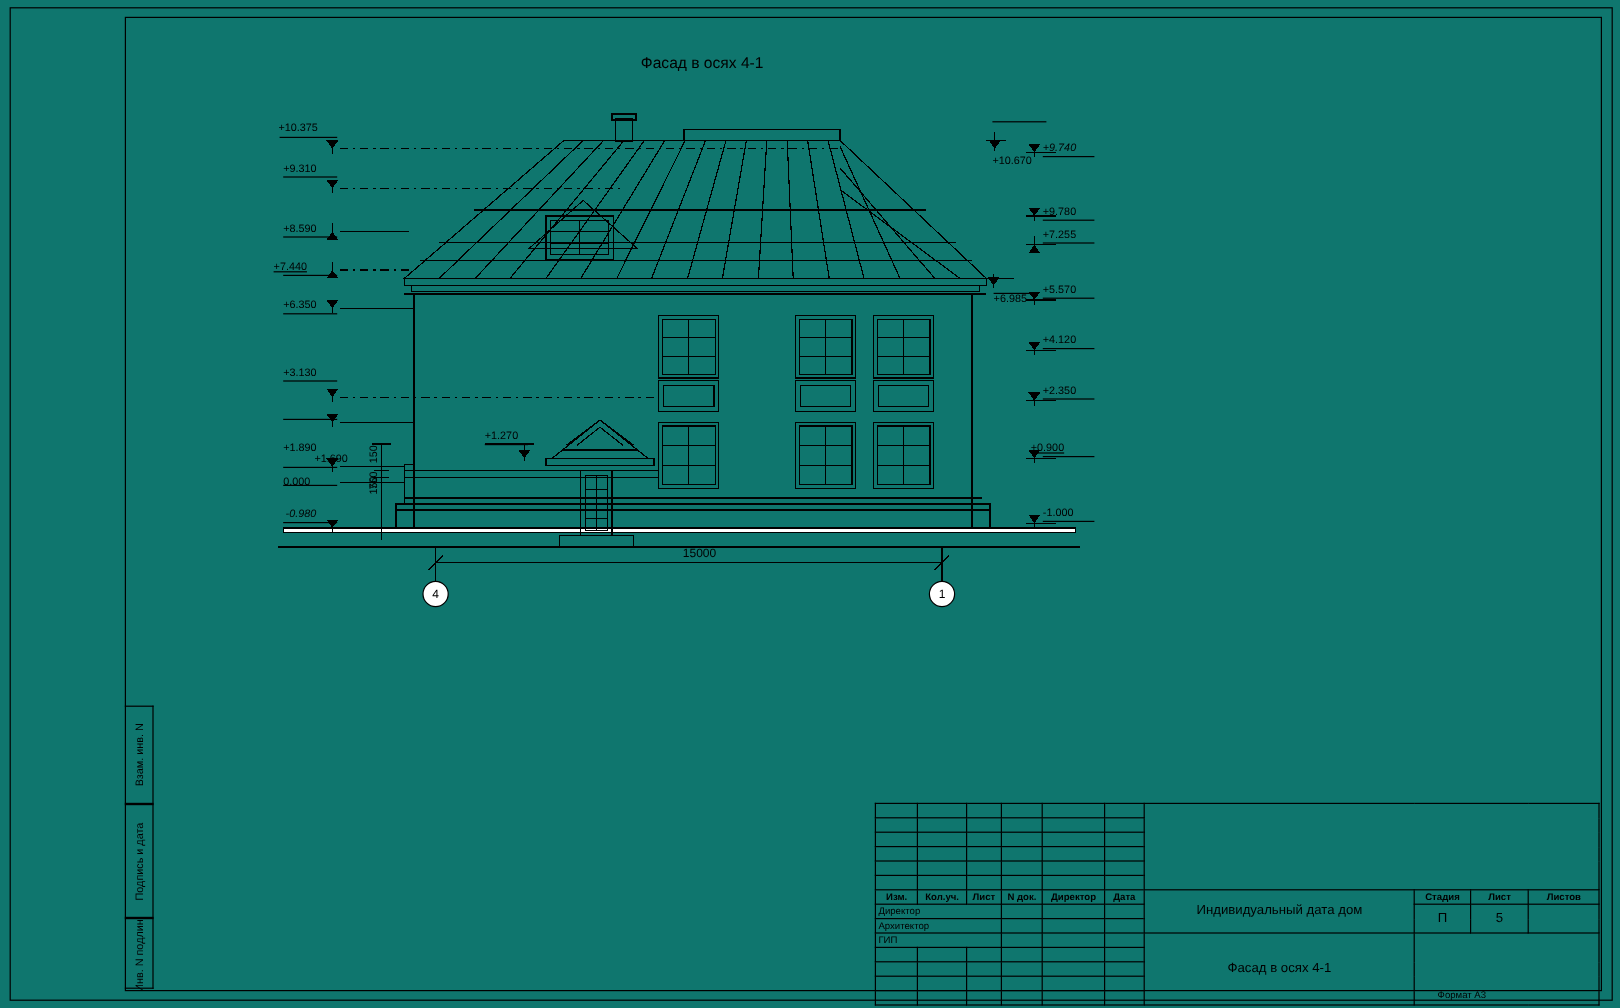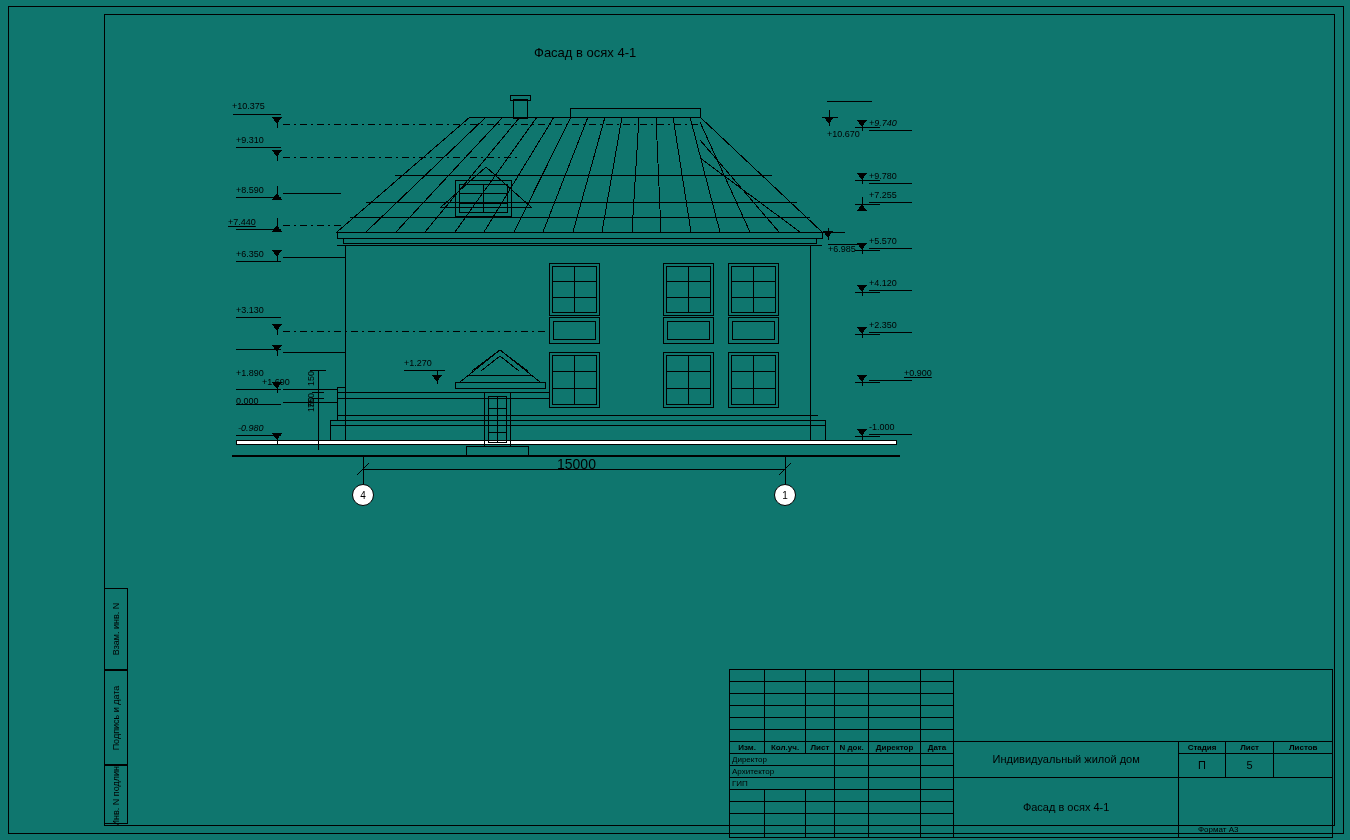--- a/index.html
+++ b/index.html
@@ -14,21 +14,21 @@
   .vtext{position:absolute;left:50%;top:50%;transform:translate(-50%,-50%) rotate(-90deg);white-space:nowrap;font-size:9px;color:#000;}
 
   
   .dtitle{position:absolute;font-size:13px;color:#000;}
 
   
   #draw{position:absolute;left:0;top:0;width:1350px;height:840px;}
 
   
   .mark{position:absolute;font-size:9px;color:#000;white-space:nowrap;}
-  .dim{position:absolute;font-size:14px;color:#000;white-space:nowrap;}
+  .dim{position:absolute;font-size:10px;color:#000;white-space:nowrap;margin-left:12px;}
 
   
   .bubble{position:absolute;width:22px;height:22px;border:1px solid #000;border-radius:50%;box-sizing:border-box;font-size:10px;display:flex;align-items:center;justify-content:center;background:#fff;color:#000;}
 
   
   .tb{position:absolute;border-collapse:collapse;}
   .tb td{border:1px solid #000;font-size:8px;color:#000;padding:0 2px;height:11px;line-height:11px;vertical-align:middle;}
   .c{text-align:center;}
   .b{font-weight:bold;}
   .fmt{position:absolute;font-size:8px;color:#000;}
@@ -303,21 +303,21 @@
   <div class="line" style="left:404px;top:370px;width:36px;height:1px;"></div>
   <div class="mark" style="left:828px;top:244px;">+6.985</div>
 
   <div class="mark" style="left:827px;top:89px;margin-top:40px;">+10.670</div>
   <div class="mark" style="left:869px;top:118px;font-style:italic;">+9.740</div>
   <div class="mark" style="left:869px;top:171px;">+9.780</div>
   <div class="mark" style="left:869px;top:190px;">+7.255</div>
   <div class="mark" style="left:869px;top:236px;">+5.570</div>
   <div class="mark" style="left:869px;top:278px;">+4.120</div>
   <div class="mark" style="left:869px;top:320px;">+2.350</div>
-  <div class="mark" style="left:904px;top:368px;text-decoration:underline;">+0.900</div>
+  <div class="mark" style="left:859px;top:368px;text-decoration:underline;">+0.900</div>
   <div class="mark" style="left:869px;top:422px;">-1.000</div>
 
   <div class="line" style="left:827px;top:101px;width:45px;height:1px;"></div>
   <div class="line" style="left:869px;top:130px;width:43px;height:1px;"></div>
   <div class="line" style="left:869px;top:183px;width:43px;height:1px;"></div>
   <div class="line" style="left:869px;top:202px;width:43px;height:1px;"></div>
   <div class="line" style="left:869px;top:248px;width:43px;height:1px;"></div>
   <div class="line" style="left:869px;top:290px;width:43px;height:1px;"></div>
   <div class="line" style="left:869px;top:332px;width:43px;height:1px;"></div>
   <div class="line" style="left:869px;top:380px;width:43px;height:1px;"></div>
@@ -392,21 +392,21 @@
           <td></td>
           <td></td>
       </tr>
       <tr>
         <td class="c b">Изм.</td>
         <td class="c b">Кол.уч.</td>
         <td class="c b">Лист</td>
         <td class="c b">N док.</td>
         <td class="c b">Директор</td>
         <td class="c b">Дата</td>
-        <td rowspan="3" class="c" style="font-size:11px;">Индивидуальный жилой дом</td>
+        <td rowspan="3" class="c" style="font-size:11px;">Индивидуальный дата дом</td>
         <td class="c b">Стадия</td>
         <td class="c b">Лист</td>
         <td class="c b">Листов</td>
       </tr>
       <tr>
         <td colspan="3">Директор</td>
         <td></td>
           <td></td>
           <td></td>
         <td rowspan="2" class="c" style="font-size:11px;">П</td>

